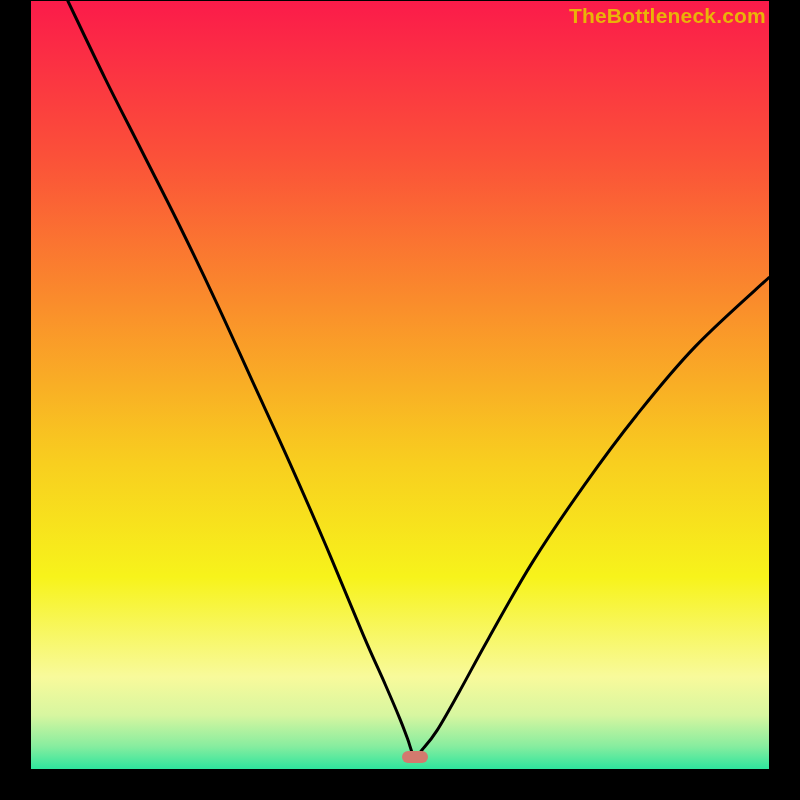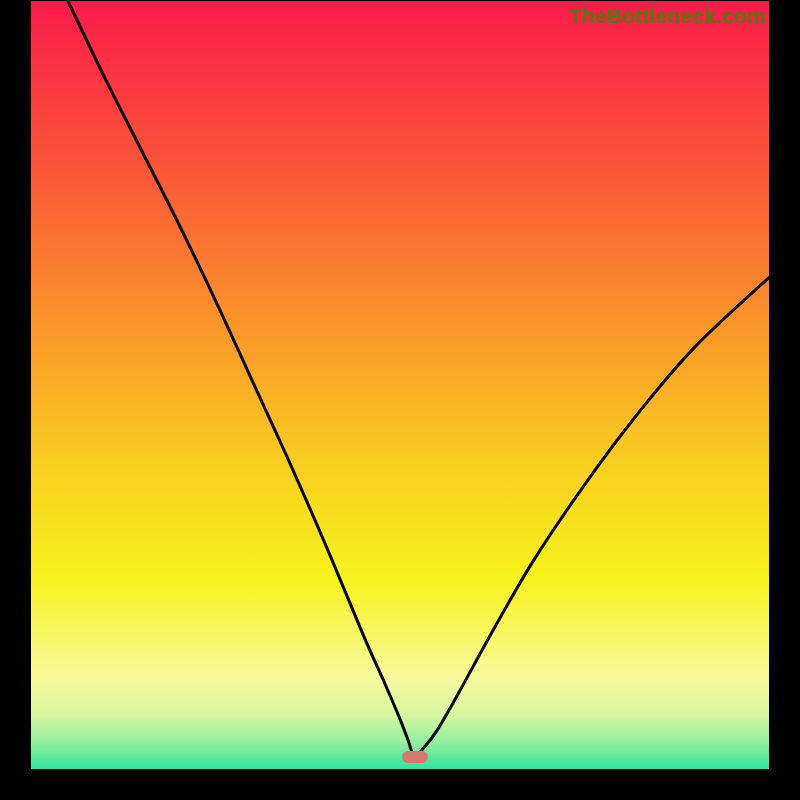--- a/index.html
+++ b/index.html
@@ -29,21 +29,21 @@
     inset: 0;
   }
   .curve-svg {
     position: absolute;
     inset: 0;
   }
   .attribution {
     position: absolute;
     top: 4px;
     right: 34px;
-    color: #4d7c0f;
+    color: #eab308;
     font-size: 21px;
     font-weight: 600;
     letter-spacing: 0.2px;
     user-select: none;
   }
   .minimum-marker {
     position: absolute;
     width: 26px;
     height: 12px;
     background: #d37a6e;

